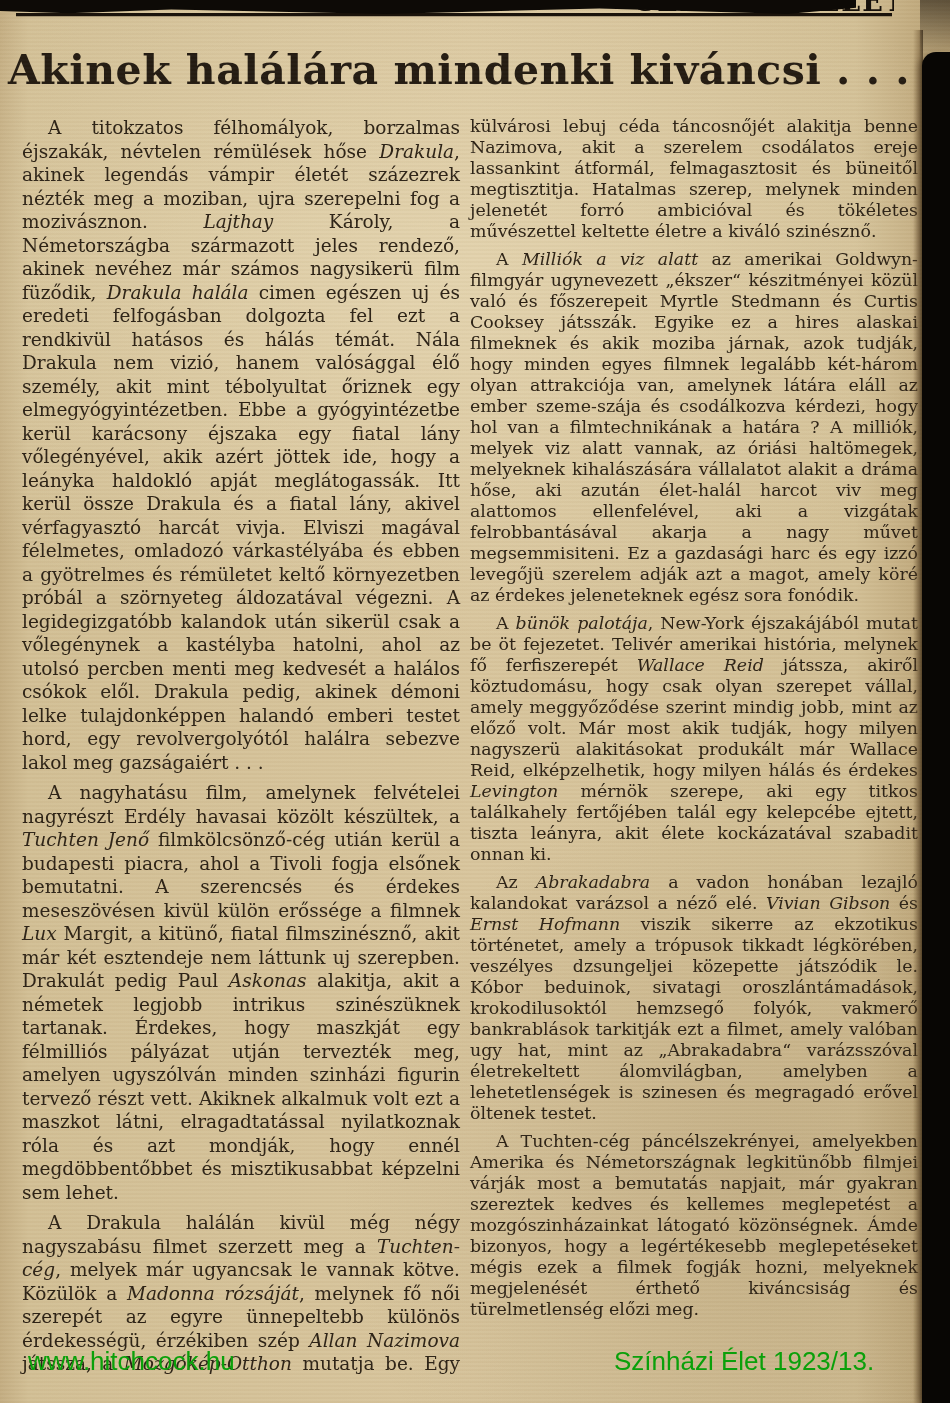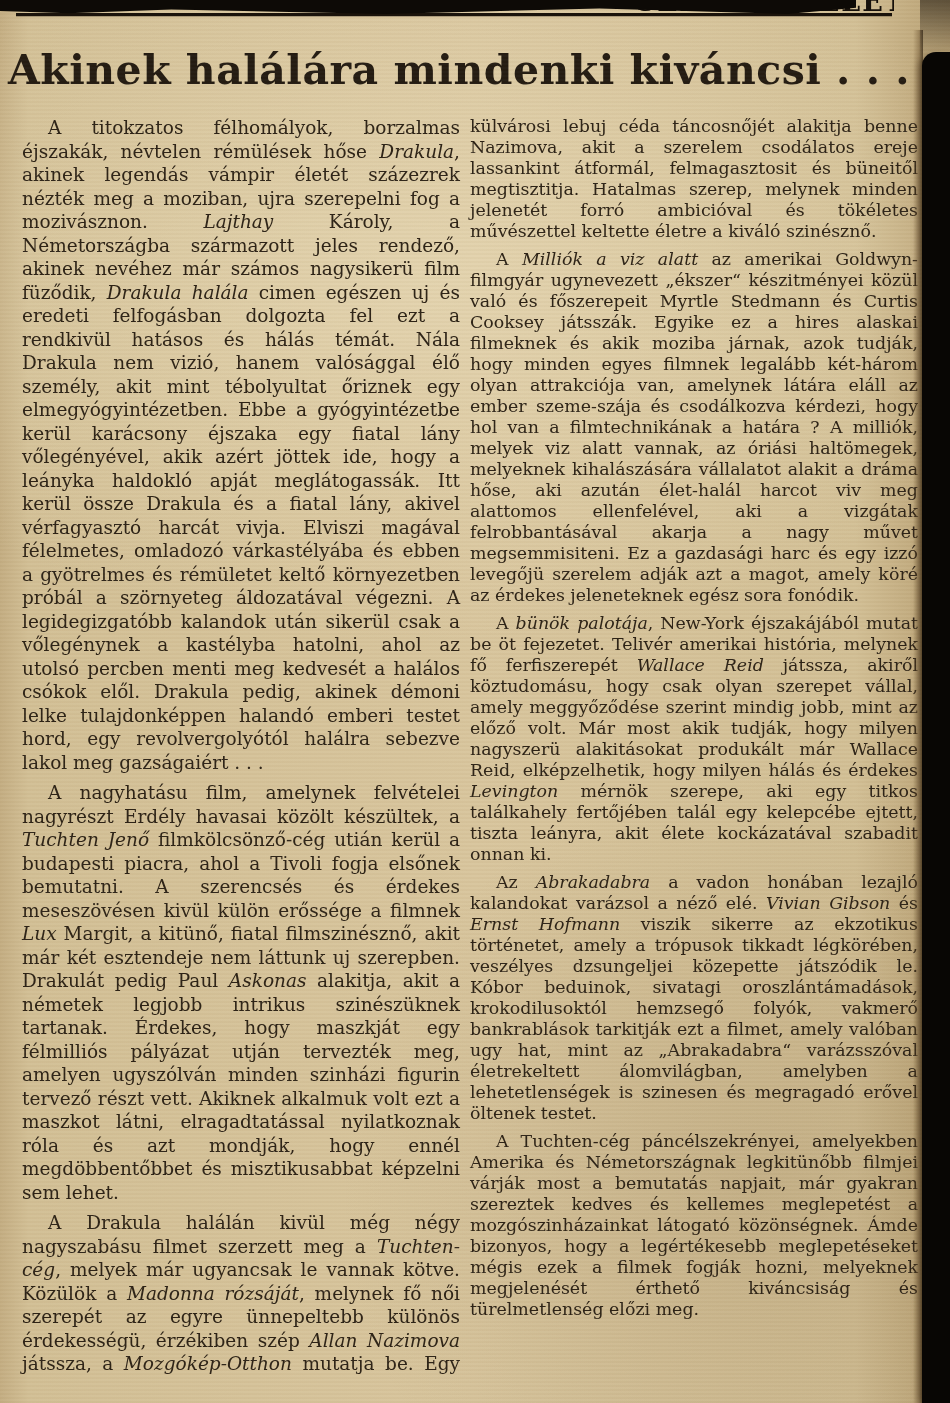--- a/index.html
+++ b/index.html
@@ -78,17 +78,19 @@
       </div>
     <div class="col col-right" id="col-right">
         <p class="para"><span>külvárosi lebuj céda táncosnőjét alakitja benne Nazimova, akit a szerelem csodálatos ereje lassankint átformál, felmagasztosit és büneitől megtisztitja. Hatalmas szerep, melynek minden jelenetét forró ambicióval és tökéletes művészettel keltette életre a kiváló szinésznő.</span></p>
         <p class="para indent"><span>A </span><span class="it">Milliók a viz alatt</span><span> az amerikai Goldwyn-filmgyár ugynevezett „ékszer“ készitményei közül való és főszerepeit Myrtle Stedmann és Curtis Cooksey játsszák. Egyike ez a hires alaskai filmeknek és akik moziba járnak, azok tudják, hogy minden egyes filmnek legalább két-három olyan attrakciója van, amelynek látára eláll az ember szeme-szája és csodálkozva kérdezi, hogy hol van a filmtechnikának a határa ? A milliók, melyek viz alatt vannak, az óriási haltömegek, melyeknek kihalászására vállalatot alakit a dráma hőse, aki azután élet-halál harcot viv meg alattomos ellenfelével, aki a vizgátak felrobbantásával akarja a nagy művet megsemmisiteni. Ez a gazdasági harc és egy izzó levegőjü szerelem adják azt a magot, amely köré az érdekes jeleneteknek egész sora fonódik.</span></p>
         <p class="para indent"><span>A </span><span class="it">bünök palotája</span><span>, New-York éjszakájából mutat be öt fejezetet. Telivér amerikai história, melynek fő ferfiszerepét </span><span class="it">Wallace Reid</span><span> játssza, akiről köztudomásu, hogy csak olyan szerepet vállal, amely meggyőződése szerint mindig jobb, mint az előző volt. Már most akik tudják, hogy milyen nagyszerü alakitásokat produkált már Wallace Reid, elképzelhetik, hogy milyen hálás és érdekes </span><span class="it">Levington</span><span> mérnök szerepe, aki egy titkos találkahely fertőjében talál egy kelepcébe ejtett, tiszta leányra, akit élete kockázatával szabadit onnan ki.</span></p>
         <p class="para indent"><span>Az </span><span class="it">Abrakadabra</span><span> a vadon honában lezajló kalandokat varázsol a néző elé. </span><span class="it">Vivian Gibson</span><span> és </span><span class="it">Ernst Hofmann</span><span> viszik sikerre az ekzotikus történetet, amely a trópusok tikkadt légkörében, veszélyes dzsungeljei közepette játszódik le. Kóbor beduinok, sivatagi oroszlántámadások, krokodilusoktól hemzsegő folyók, vakmerő bankrablások tarkitják ezt a filmet, amely valóban ugy hat, mint az „Abrakadabra“ varázsszóval életrekeltett álomvilágban, amelyben a lehetetlenségek is szinesen és megragadó erővel öltenek testet.</span></p>
         <p class="para indent"><span>A Tuchten-cég páncélszekrényei, amelyekben Amerika és Németországnak legkitünőbb filmjei várják most a bemutatás napjait, már gyakran szereztek kedves és kellemes meglepetést a mozgószinházainkat látogató közönségnek. Ámde bizonyos, hogy a legértékesebb meglepetéseket mégis ezek a filmek fogják hozni, melyeknek megjelenését érthető kiváncsiság és türelmetlenség előzi meg.</span></p>
       </div>
   </div>
 
+  <span class="wm wm-left">www.hitchcock.hu</span>
+  <span class="wm wm-right">Színházi Élet 1923/13.</span>
 
   <div class="paper-edge"></div>
   <div class="scan-edge-top"></div>
   <div class="scan-edge"></div>
 </div>
 
 </body></html>

